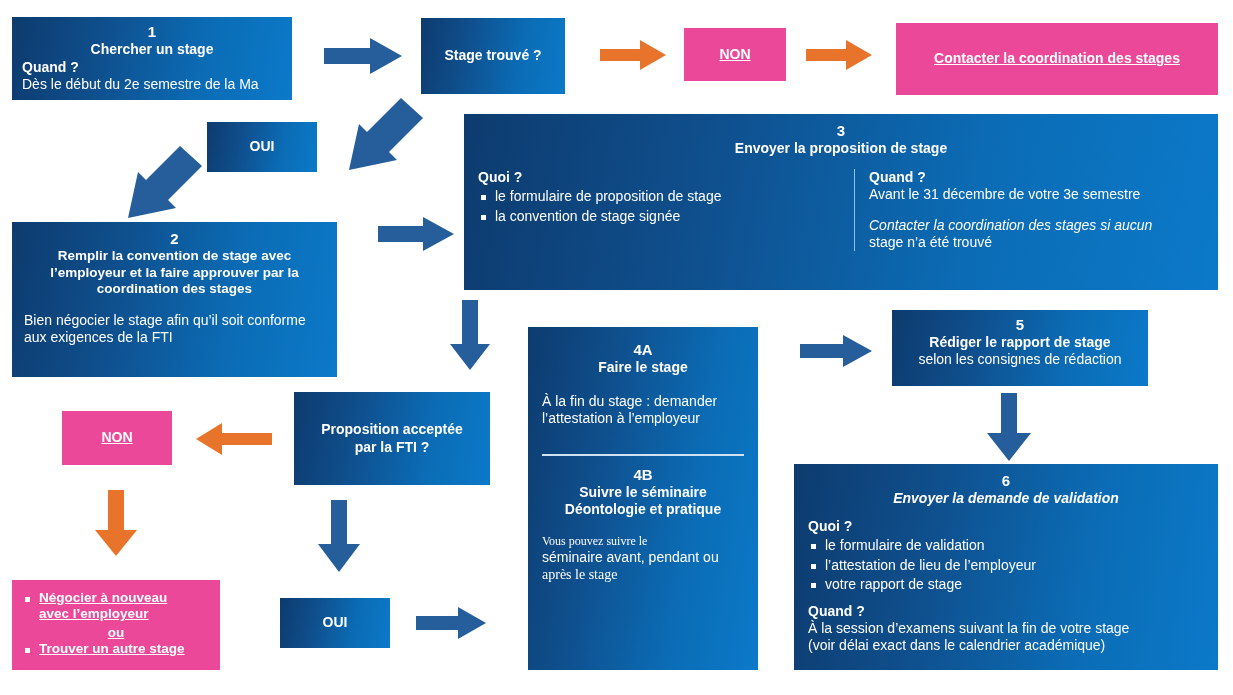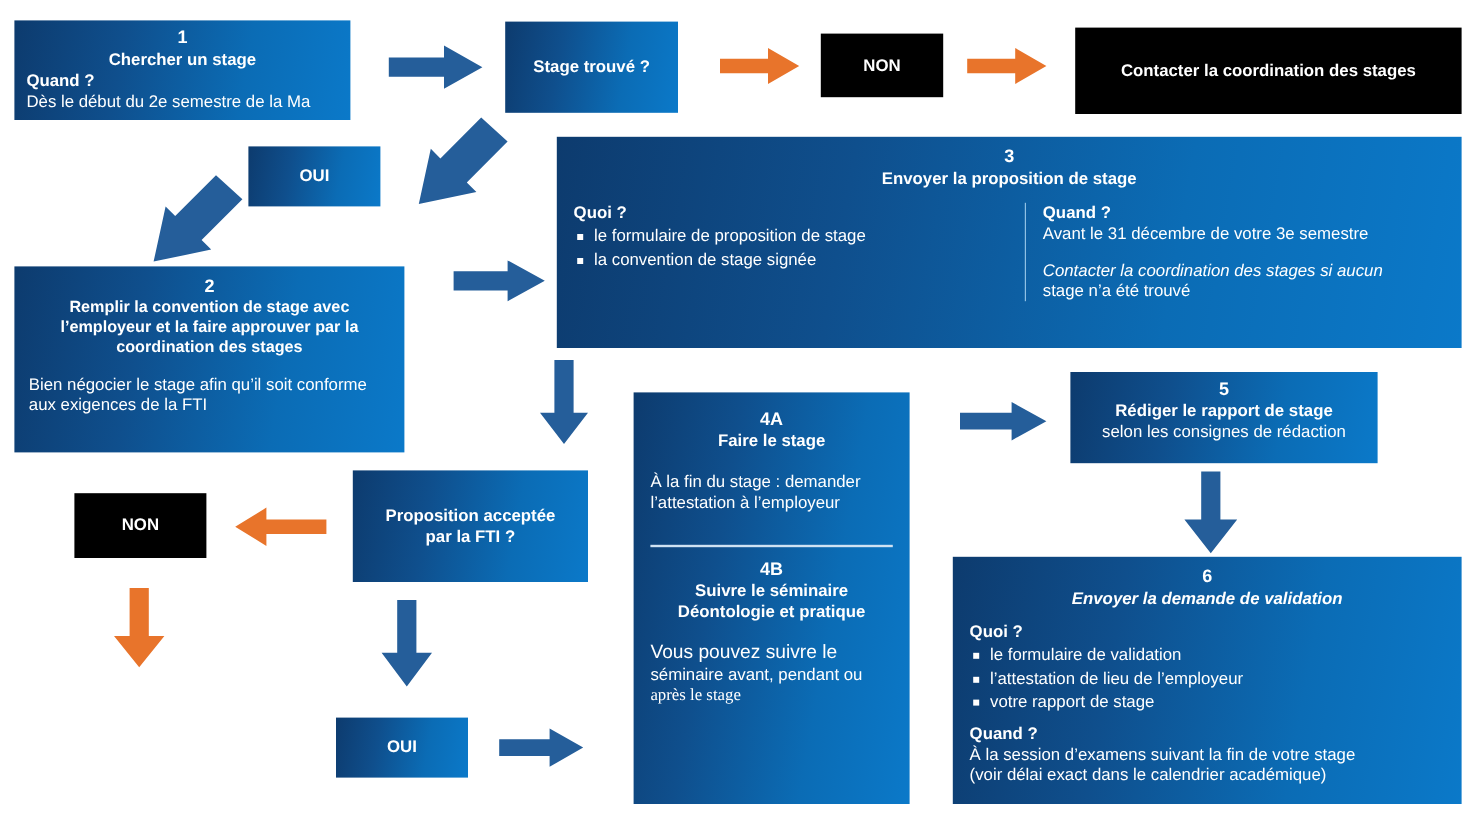--- a/index.html
+++ b/index.html
@@ -22,21 +22,22 @@
     position: absolute;
     color: #ffffff;
     line-height: 1.22;
     overflow: hidden;
   }
   
   .blue {
     background: linear-gradient(100deg, #0d3b6e 0%, #0f4f8d 32%, #0b6cb5 68%, #0b79c9 100%);
   }
   .orange {
-    background: #000000;
+    background: #ec4899;
+    text-decoration: underline;
   }
   .ttl {
     font-weight: bold;
     text-align: center;
   }
   .num {
     font-weight: bold;
     text-align: center;
     font-size: 15px;
   }
@@ -185,20 +186,32 @@
   <div class="box orange" style="left:62px; top:411px; width:110px; height:54px; display:flex; align-items:center; justify-content:center; font-size:14px;">
     <div class="ttl">NON</div>
   </div>
 
   <div class="arrow" style="left:95px; top:490px; width:42px; height:66px;">
     <svg width="42" height="66" viewBox="0 0 42 66">
       <polygon points="13,0 29,0 29,40 42,40 21,66 0,40 13,40" fill="#e8742b"></polygon>
     </svg>
   </div>
 
+  <div class="box orange" style="left:12px; top:580px; width:208px; height:90px; padding:10px 10px; font-size:13.5px;">
+    <ul class="sq" style="font-size:13.5px;">
+      <li class="bold">
+        <span>Négocier à nouveau</span><br>
+        <span>avec l’employeur</span>
+      </li>
+    </ul>
+    <div class="bold ctr" style="font-size:13.5px;">ou</div>
+    <ul class="sq" style="font-size:13.5px;">
+      <li class="bold">Trouver un autre stage</li>
+    </ul>
+  </div>
 
   <div class="arrow" style="left:318px; top:500px; width:42px; height:72px;">
     <svg width="42" height="72" viewBox="0 0 42 72">
       <polygon points="13,0 29,0 29,44 42,44 21,72 0,44 13,44" fill="#255e9a"></polygon>
     </svg>
   </div>
 
   <div class="box blue" style="left:280px; top:598px; width:110px; height:50px; display:flex; align-items:center; justify-content:center; font-size:14px;">
     <div class="ttl">OUI</div>
   </div>
@@ -213,21 +226,21 @@
     <div class="num">4A</div>
     <div class="ttl" style="font-size:14px;">Faire le stage</div>
     <div class="body-txt" style="font-size:14px; margin-top:17px;">À la fin du stage : demander</div>
     <div class="body-txt" style="font-size:14px;">l’attestation  à l’employeur</div>
 
     <div style="height:2px; background:#cfe2f3; margin:26px 0 10px 0;"></div>
 
     <div class="num">4B</div>
     <div class="ttl" style="font-size:14px;">Suivre le séminaire</div>
     <div class="ttl" style="font-size:14px;">Déontologie et pratique</div>
-    <div class="body-txt" style="font-size:16px; margin-top:16px;">Vous pouvez suivre le</div>
+    <div class="body-txt" style="font-size:12px; margin-top:16px;font-family:Liberation Serif, serif;">Vous pouvez suivre le</div>
     <div class="body-txt" style="font-size:14px;">séminaire avant, pendant ou</div>
     <div class="body-txt" style="font-size:14px;font-family:Liberation Serif, serif;">après le stage</div>
   </div>
 
   <div class="arrow" style="left:800px; top:335px; width:72px; height:32px;">
     <svg width="72" height="32" viewBox="0 0 72 32">
       <polygon points="0,9 43,9 43,0 72,16 43,32 43,23 0,23" fill="#255e9a"></polygon>
     </svg>
   </div>
 

